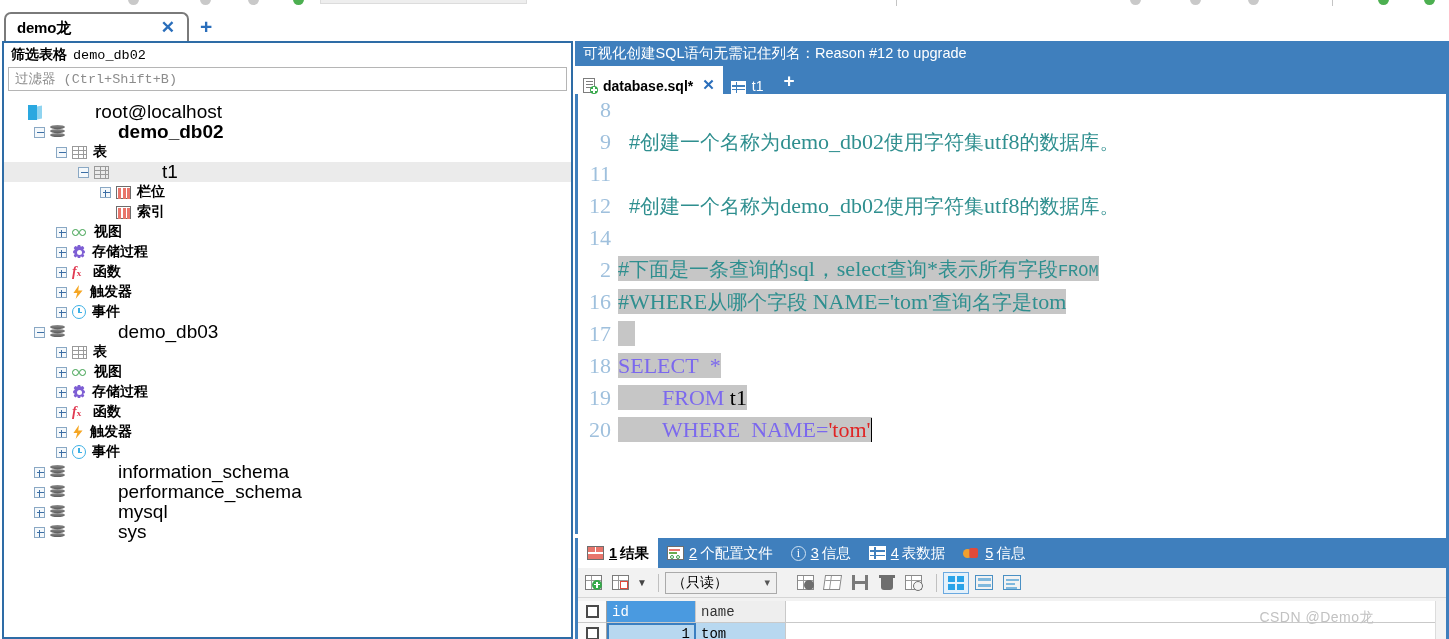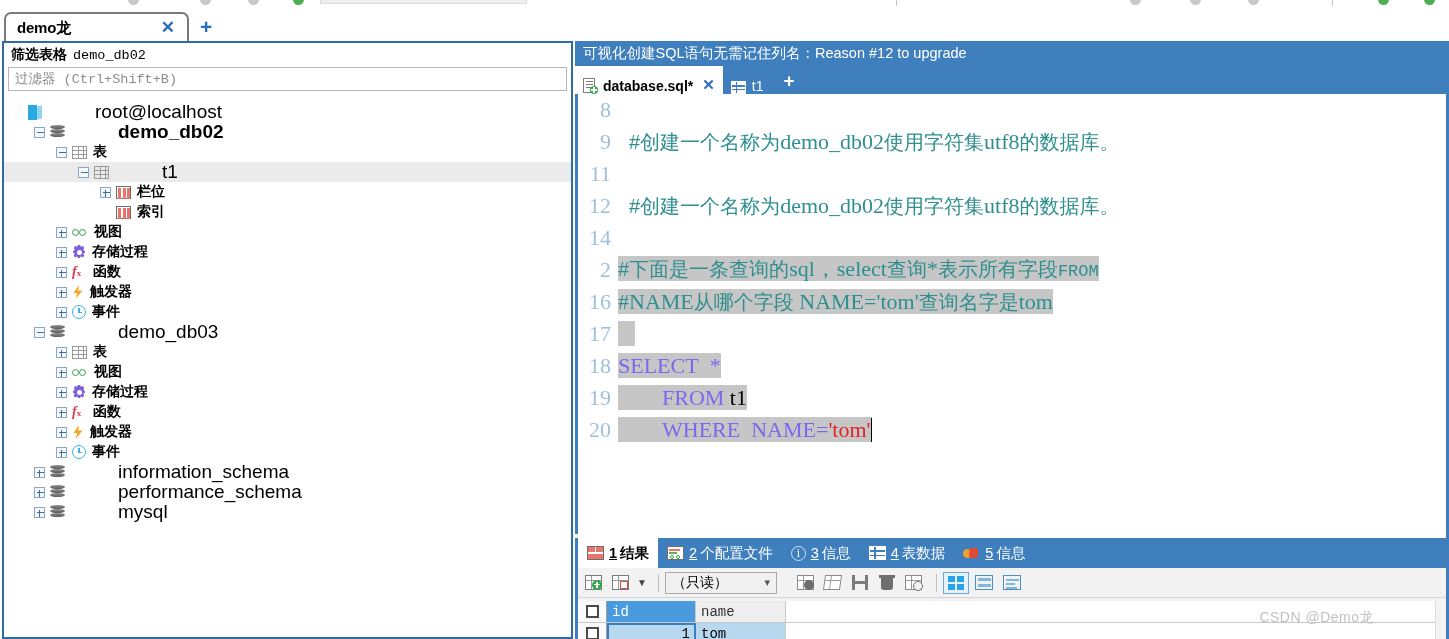--- a/index.html
+++ b/index.html
@@ -512,20 +512,30 @@
         </div>
         <div class="trow">
           <span style="width:30px;flex:0 0 auto"></span>
           <span class="expander plus"></span>
           <span class="ic ic-db">
             <i></i>
             <i></i>
             <i></i>
           </span>
           <span class="lbl-mono">mysql</span>
+        </div>
+        <div class="trow">
+          <span style="width:30px;flex:0 0 auto"></span>
+          <span class="expander plus"></span>
+          <span class="ic ic-db">
+            <i></i>
+            <i></i>
+            <i></i>
+          </span>
+          <span class="lbl-mono">sys</span>
         </div>
       </div>
   </div>
 
   <div class="rightpanel">
 
     <div class="promo">可视化创建SQL语句无需记住列名：Reason #12 to upgrade</div>
 
     <div class="edtabs">
       <div class="edtab active">
@@ -570,21 +580,21 @@
         <div class="eline">
           <div class="gutter">14</div>
           <div class="code"></div>
         </div>
         <div class="eline">
           <div class="gutter">2</div>
           <div class="code"><span class="sel"><span class="cmt cn">#下面是一条查询的</span><span class="cmt">sql，</span><span class="cmt">select</span><span class="cmt cn">查询</span><span class="cmt">*</span><span class="cmt cn">表示所有字段</span><span class="cmt mono-s">FROM</span></span></div>
         </div>
         <div class="eline">
           <div class="gutter">16</div>
-          <div class="code"><span class="sel"><span class="cmt">#NAME</span><span class="cmt cn">从哪个字段</span><span class="cmt">&nbsp;NAME='tom'</span><span class="cmt cn">查询名字是</span><span class="cmt">tom</span></span></div>
+          <div class="code"><span class="sel"><span class="cmt">#WHERE</span><span class="cmt cn">从哪个字段</span><span class="cmt">&nbsp;NAME='tom'</span><span class="cmt cn">查询名字是</span><span class="cmt">tom</span></span></div>
         </div>
         <div class="eline">
           <div class="gutter">17</div>
           <div class="code"><span class="sel">&nbsp;&nbsp;&nbsp;</span><span style="background:#fff">&nbsp;&nbsp;&nbsp;&nbsp;&nbsp;&nbsp;&nbsp;</span></div>
         </div>
         <div class="eline">
           <div class="gutter">18</div>
           <div class="code"><span class="sel"><span class="kw">SELECT&nbsp;&nbsp;*</span></span></div>
         </div>
         <div class="eline">

